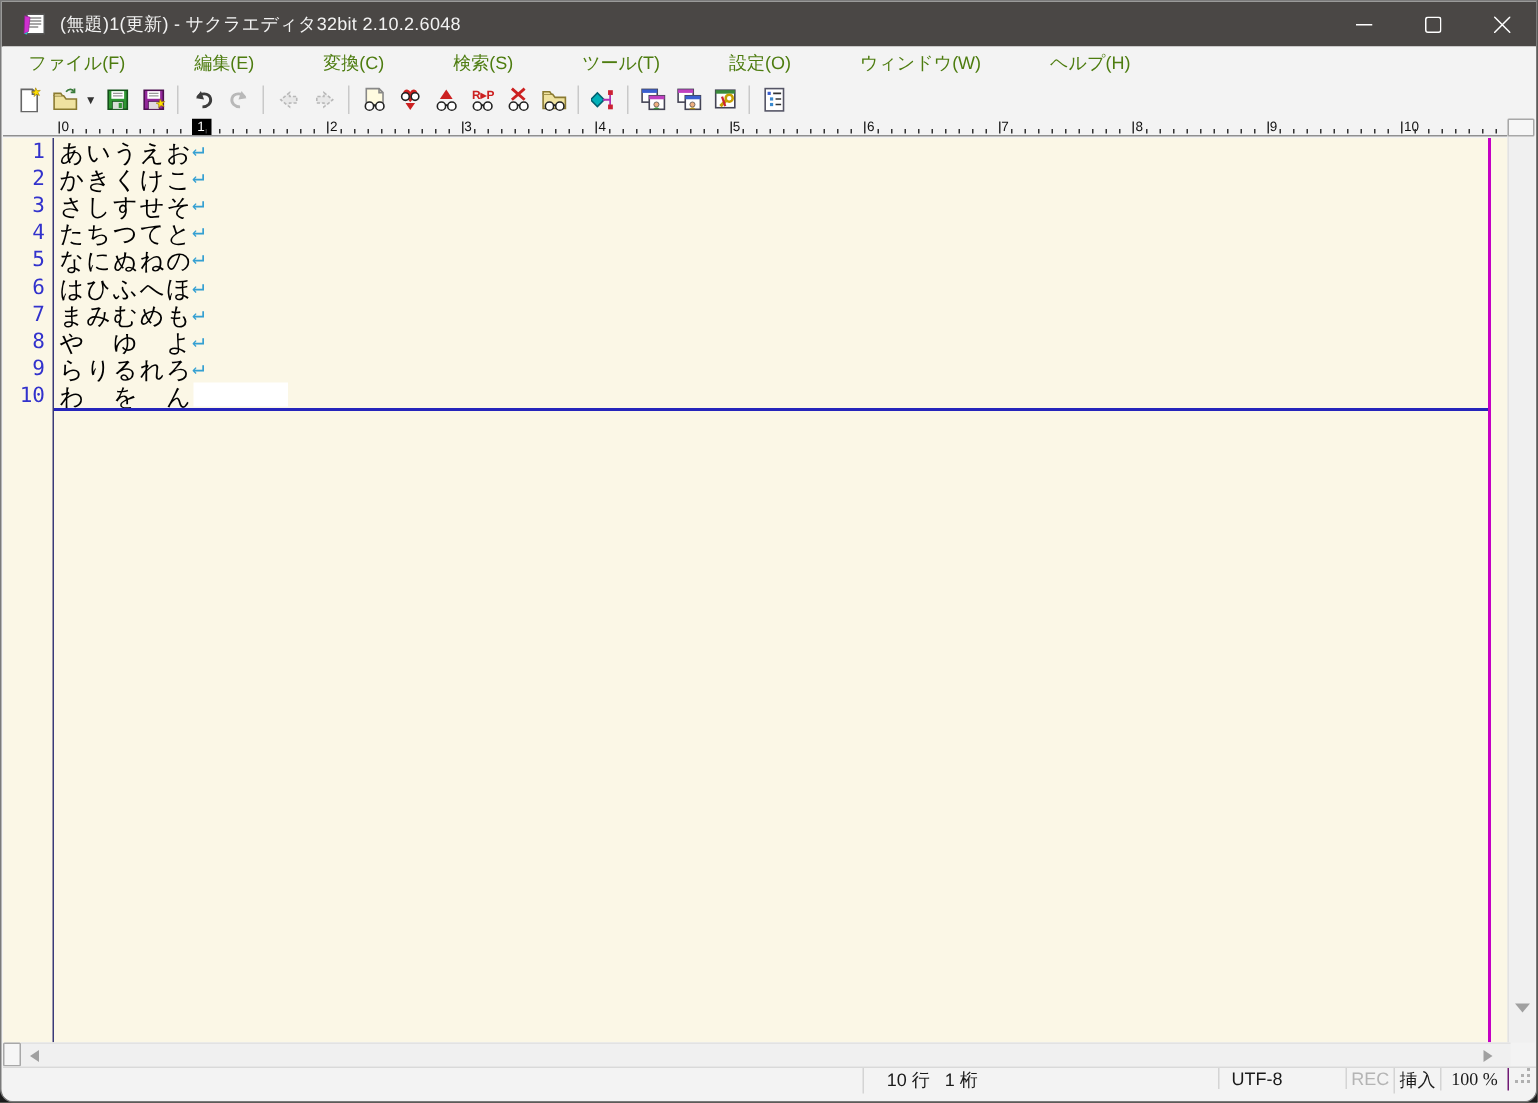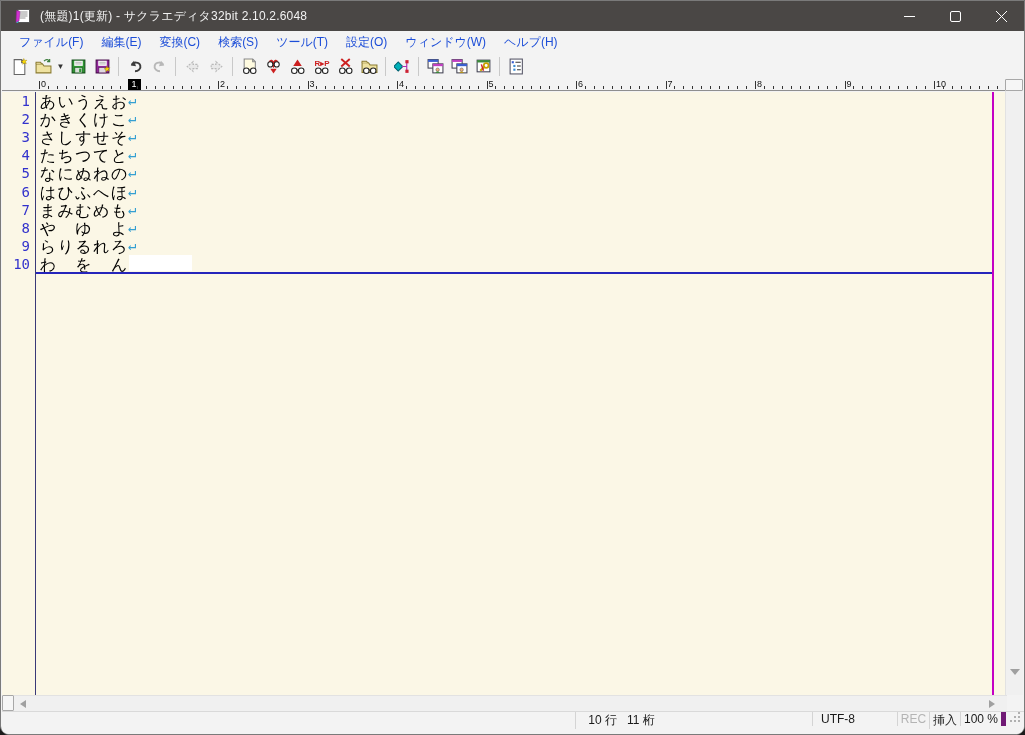--- a/index.html
+++ b/index.html
@@ -11,21 +11,21 @@
   }
   
   .titlebar{position:absolute;left:0;top:0;width:100%;height:30px;background:#4a4745;
     display:flex;align-items:center;color:#f2f2f2;}
   .app-icon{width:16px;height:16px;margin-left:14px;flex:0 0 auto;}
   .title-text{margin-left:9px;font-size:12px;letter-spacing:.2px;white-space:nowrap;}
   .win-controls{margin-left:auto;display:flex;height:100%;}
   .win-btn{width:46px;height:100%;display:flex;align-items:center;justify-content:center;}
   
   .menubar{position:absolute;left:1px;top:30px;width:1023px;height:22px;background:#f3f3f3;
-    display:flex;align-items:center;font-size:12px;color:#1d4ed8;padding-left:8px;}
+    display:flex;align-items:center;font-size:12px;color:#4d7c0f;padding-left:8px;gap:28px;}
   .menu-item{padding:3px 9px;border-radius:2px;}
   
   .toolbar{position:absolute;left:1px;top:52px;width:1023px;height:26px;background:#f3f3f3;
     display:flex;align-items:center;padding-left:5px;}
   .tb-btn{width:24px;height:22px;display:flex;align-items:center;justify-content:center;border-radius:2px;}
   .tb-btn svg{width:17px;height:17px;}
   .tb-drop{width:11px;height:22px;display:flex;align-items:center;justify-content:center;font-size:8px;color:#333;}
   .tb-sep{width:1px;height:19px;background:#c9c9c9;margin:0 4px;flex:0 0 auto;}
   
   .ruler{position:absolute;left:1px;top:78px;width:1005px;height:12px;background:#f3f3f3;
@@ -62,21 +62,21 @@
   .statusbar{position:absolute;left:1px;top:710px;width:1023px;height:24px;background:#f3f3f3;
     border-top:1px solid #d9d9d9;display:flex;align-items:flex-start;font-size:12px;color:#1a1a1a;}
   .sb-pane{display:flex;align-items:center;justify-content:center;border-left:1px solid #d4d4d4;white-space:nowrap;}
   .sb-msg{flex:1;border-left:none;}
   .sb-pos{width:92px;gap:10px;}
   .sb-eol{width:40px;margin-top:48px;}
   .sb-empty{width:105px;}
   .sb-enc{width:85px;justify-content:flex-start;padding-left:8px;}
   .sb-rec{width:32px;color:#b4b4b4;}
   .sb-ins{width:31px;}
-  .sb-zoom{width:46px;border-right:5px solid #701a75;}
+  .sb-zoom{width:46px;border-right:1px solid #701a75;font-family:Liberation Serif, serif;}
   .sb-grip{width:19px;display:flex;align-items:flex-end;justify-content:flex-end;padding:0 4px 3px 0;}
 </style>
 </head>
 <body>
 
 <div class="window">
 
   <div class="titlebar">
     <svg class="app-icon" viewBox="0 0 16 16">
       <rect x="3" y="1.5" width="11.5" height="13" fill="#fff" stroke="#555" stroke-width="1"></rect>
@@ -545,21 +545,21 @@
       </svg>
     <svg style="position:absolute;right:10px;top:3px;" width="10" height="10">
         <path d="M2 1l6 4-6 4z" fill="#a0a0a0"></path>
       </svg>
   </div>
 
   <div class="statusbar">
     <div class="sb-pane sb-msg"></div>
     <div class="sb-pane sb-pos">
       <span>10 行</span>
-      <span>11 桁</span>
+      <span>1 桁</span>
     </div>
     <div class="sb-pane sb-eol">CRLF</div>
     <div class="sb-pane sb-empty"></div>
     <div class="sb-pane sb-enc">UTF-8</div>
     <div class="sb-pane sb-rec">REC</div>
     <div class="sb-pane sb-ins">挿入</div>
     <div class="sb-pane sb-zoom">100 %</div>
     <div class="sb-grip">
       <svg width="11" height="11">
           <g fill="#b0b0b0">

